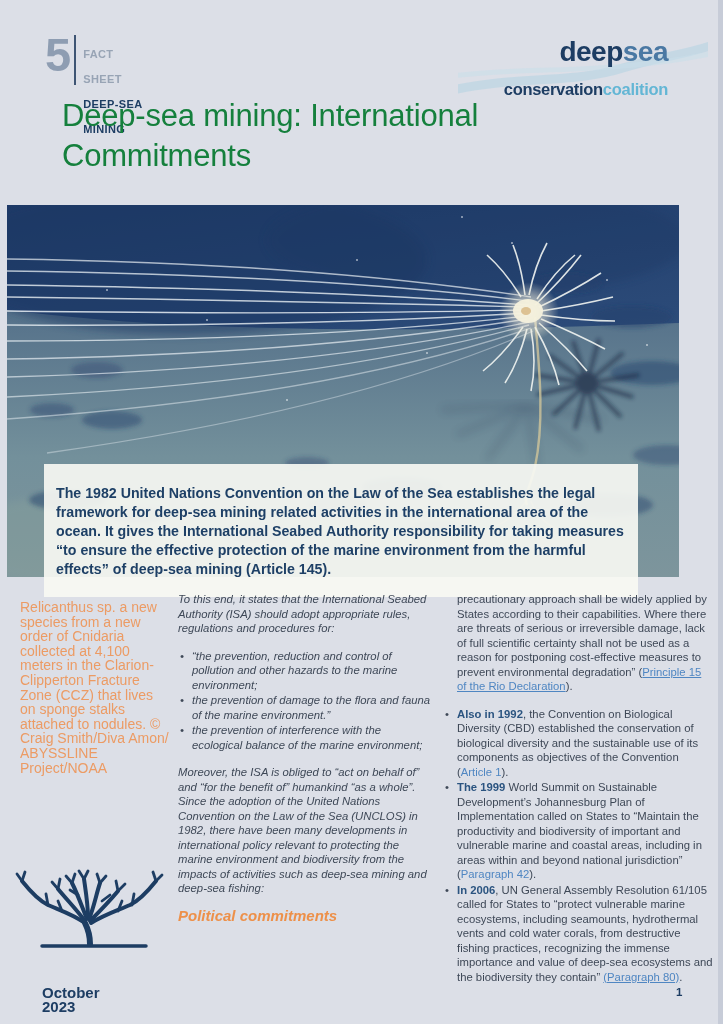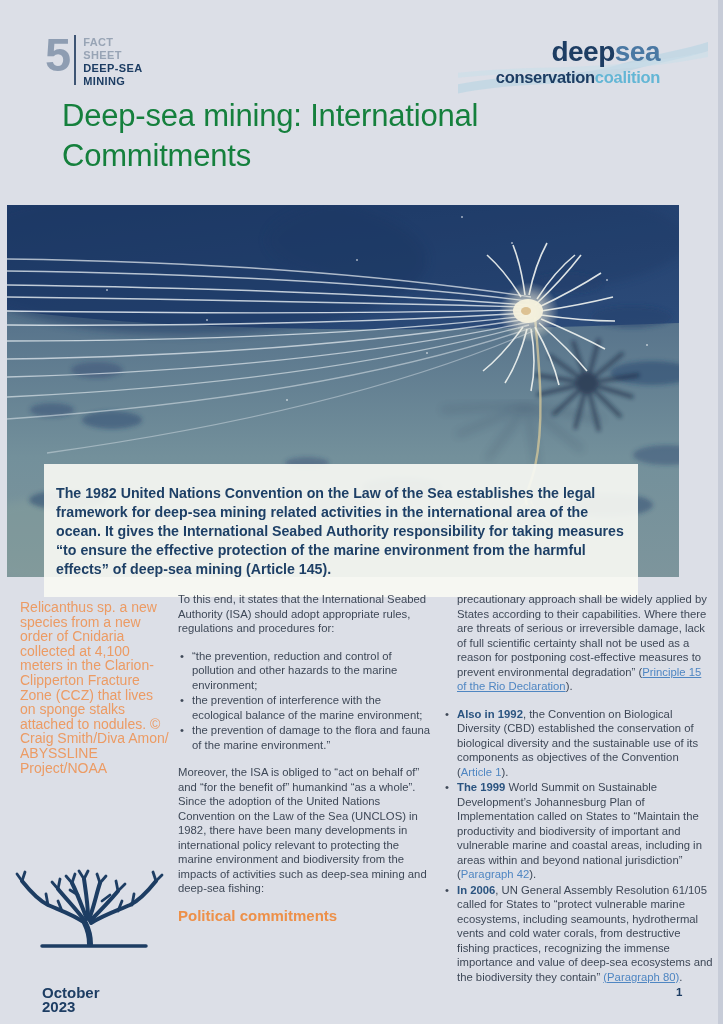--- a/index.html
+++ b/index.html
@@ -6,46 +6,46 @@
   body{
     width:723px;height:1024px;background:#dcdfe7;position:relative;overflow:hidden;
     font-family:"Liberation Sans", sans-serif;
   }
   .edge-right{position:absolute;right:0;top:0;width:5px;height:1024px;background:#c7ccd8;}
   
   .masthead{position:absolute;left:45px;top:33px;display:flex;align-items:flex-start;}
   .m-number{font-size:47px;font-weight:bold;color:#8e9db2;line-height:44px;letter-spacing:-2px;}
   .m-divider{width:2px;height:50px;background:#3e5574;margin:2px 7px 0 5px;}
   .m-kicker{padding-top:3px;}
-  .m-kicker div{font-size:11px;line-height:13px;font-weight:bold;letter-spacing:.4px;}
+  .m-kicker div{font-size:11px;line-height:13px;font-weight:bold;letter-spacing:.4px;margin-top:12px;}
   .k-gray{color:#98a4b5;}
   .k-navy{color:#1d3d63;}
   
   .brand{position:absolute;right:15px;top:26px;width:250px;height:84px;}
   .brand svg{position:absolute;left:0;top:0;}
-  .brand-text{position:absolute;right:48px;top:12px;text-align:right;}
+  .brand-text{position:absolute;right:40px;top:12px;text-align:right;}
   .brand-line1{font-size:28px;font-weight:bold;line-height:27px;letter-spacing:-.5px;}
   .b-deep{color:#1d3d63;} .b-sea{color:#4a78a3;}
-  .brand-line2{font-size:16.5px;font-weight:bold;line-height:16px;letter-spacing:-.3px;margin-top:4px;}
+  .brand-line2{font-size:16.5px;font-weight:bold;line-height:16px;letter-spacing:-.3px;margin-top:16px;}
   .b-cons{color:#1d3d63;} .b-coal{color:#63b6d5;}
   
   .title{position:absolute;left:62px;top:96px;margin:0;font-size:31px;font-weight:normal;
     color:#15803d;line-height:40px;letter-spacing:-.2px;}
   
   .photo{position:absolute;left:7px;top:205px;width:672px;height:372px;overflow:hidden;}
   
   .quote{position:absolute;left:44px;top:464px;width:570px;height:93px;
     background:rgba(247,249,243,.92);padding:20px 12px;
     font-size:14.2px;font-weight:bold;color:#1e4066;line-height:19px;}
   
   .caption{position:absolute;left:20px;top:600px;width:152px;
     font-size:14px;line-height:14.6px;color:#ec9b64;}
   
   .col{position:absolute;top:592px;font-size:11.3px;line-height:14.5px;color:#3e4857;}
-  .col-mid{left:178px;width:253px;}
+  .col-mid{left:178px;width:253px;font-style:italic;}
   .col-right{left:443px;width:270px;}
   .col p{margin:0 0 13px 0;}
   .col ul{margin:0 0 13px 0;padding:0;list-style:none;}
   .col li{position:relative;padding-left:14px;margin-bottom:1px;}
   .col li::before{content:"\2022";position:absolute;left:2px;top:0;color:#3e4857;}
   .cont-para{padding-left:14px;}
   .lead{font-weight:bold;color:#2b5480;}
   .doclink{color:#4f86c2;cursor:pointer;}
   .doclink.u{text-decoration:underline;}
   .sec-heading{font-size:15px;font-weight:bold;color:#ed9049;margin:4px 0 12px 0;}
@@ -217,22 +217,22 @@
 </div>
 
 <div class="quote">The 1982 United Nations Convention on the Law of the Sea establishes the legal framework for deep-sea mining related activities in the international area of the ocean. It gives the International Seabed Authority responsibility for taking measures “to ensure the effective protection of the marine environment from the harmful effects” of deep-sea mining (Article 145).</div>
 
 <div class="caption">Relicanthus sp. a new species from a new order of Cnidaria collected at 4,100 meters in the Clarion-Clipperton Fracture Zone (CCZ) that lives on sponge stalks attached to nodules. © Craig Smith/Diva Amon/ ABYSSLINE Project/NOAA</div>
 
 <div class="col col-mid">
   <p>To this end, it states that the International Seabed Authority (ISA) should adopt appropriate rules, regulations and procedures for:</p>
   <ul>
     <li>“the prevention, reduction and control of pollution and other hazards to the marine environment;</li>
+    <li>the prevention of damage to the flora and fauna of the marine environment.”</li>
     <li>the prevention of interference with the ecological balance of the marine environment;</li>
-    <li>the prevention of damage to the flora and fauna of the marine environment.”</li>
   </ul>
   <p>Moreover, the ISA is obliged to “act on behalf of” and “for the benefit of” humankind “as a whole”. Since the adoption of the United Nations Convention on the Law of the Sea (UNCLOS) in 1982, there have been many developments in international policy relevant to protecting the marine environment and biodiversity from the impacts of activities such as deep-sea mining and deep-sea fishing:</p>
   <div class="sec-heading">Political commitments</div>
 </div>
 
 <div class="col col-right">
   <p class="cont-para">
     <span>precautionary approach shall be widely applied by States according to their capabilities. Where there are threats of serious or irreversible damage, lack of full scientific certainty shall not be used as a reason for postponing cost-effective measures to prevent environmental degradation” (</span><span class="doclink u">Principle 15 of the Rio Declaration</span><span>).</span>
   </p>
   <ul>

